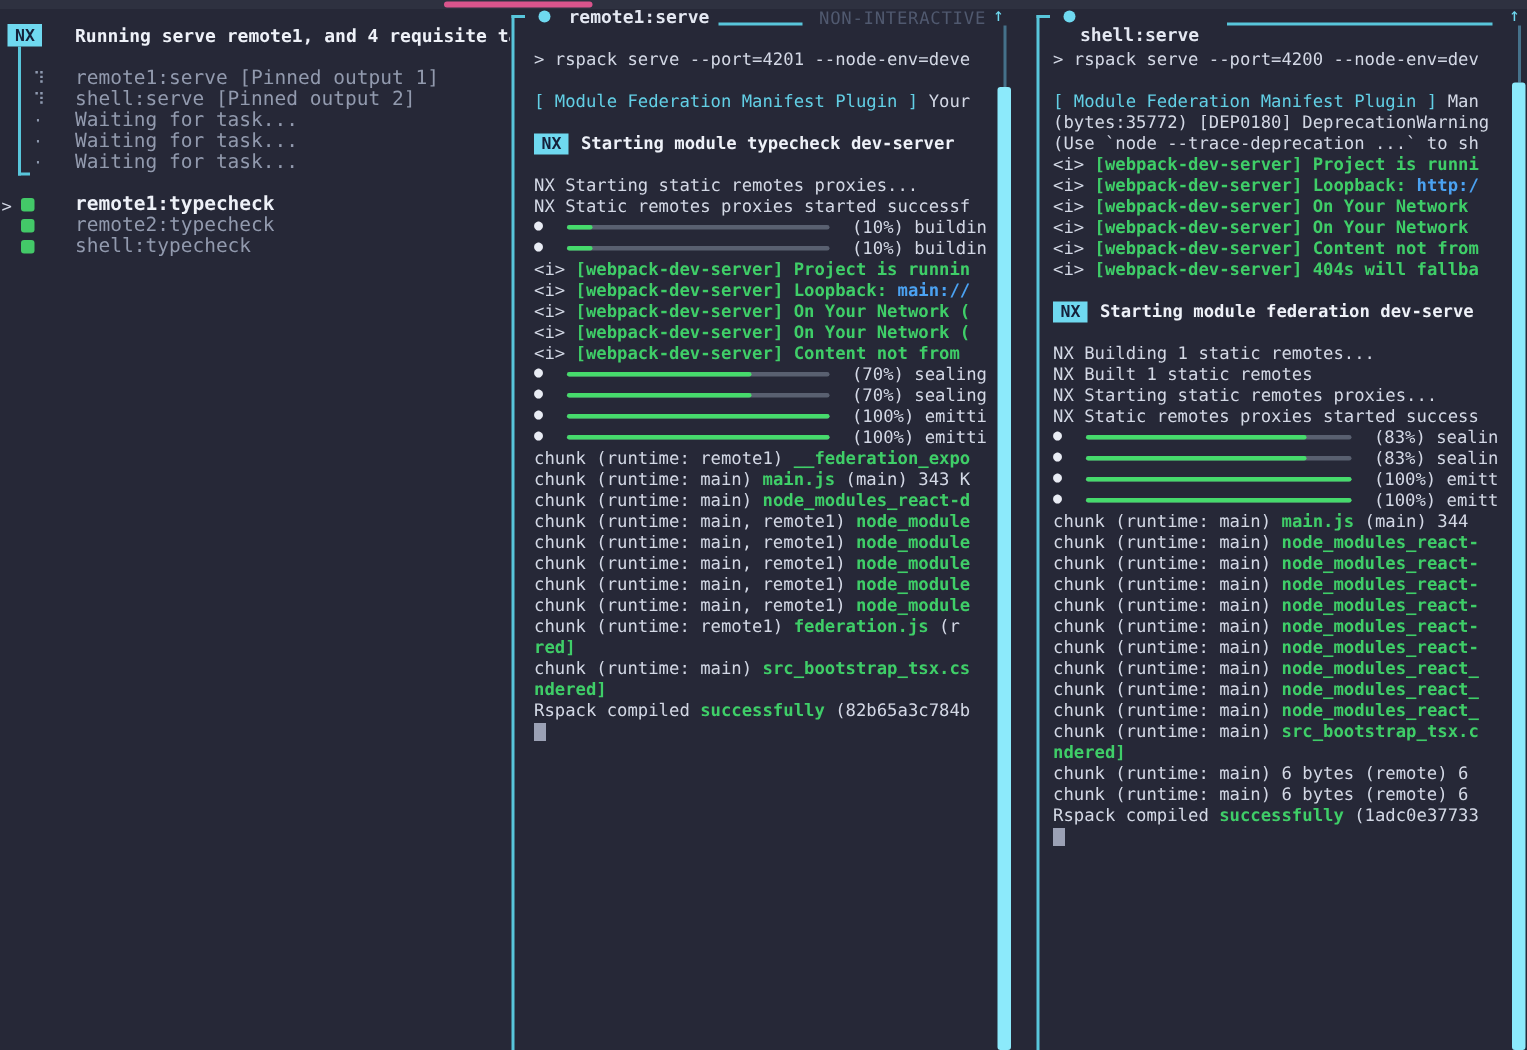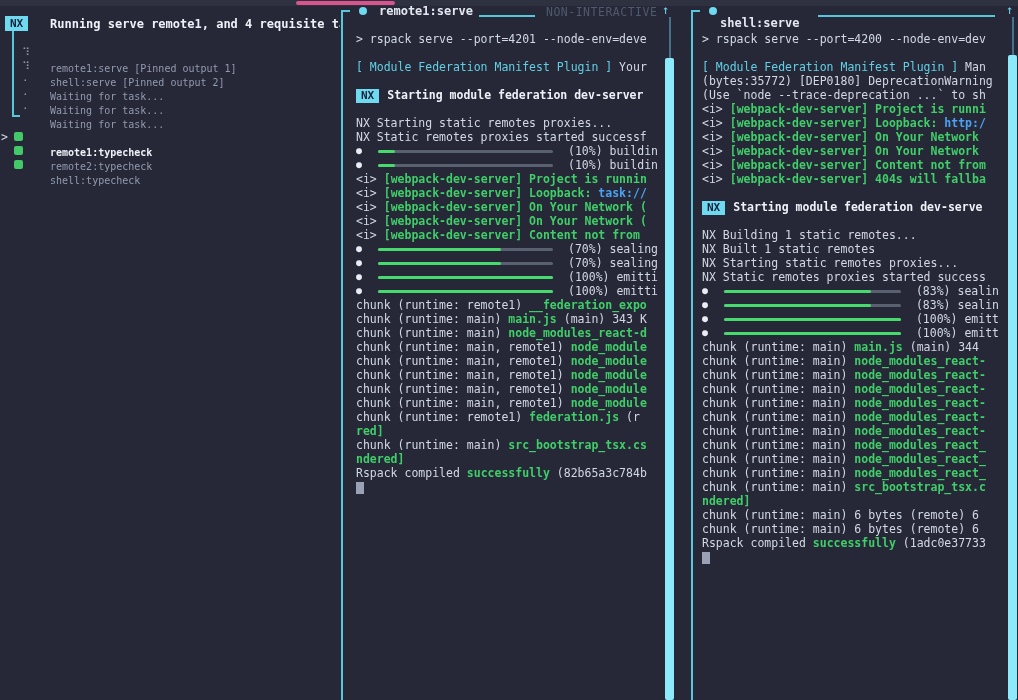--- a/index.html
+++ b/index.html
@@ -17,21 +17,21 @@
   .b{color:#4ba2f2;font-weight:bold;}
   .c{color:#62cfe5;}
 
   
   .nx-badge{position:absolute;left:5px;top:16px;background:#6fd9f0;color:#15213a;font-weight:bold;font-size:11px;line-height:15px;padding:0 5px;}
   .left-title{position:absolute;left:50px;top:17px;width:290px;overflow:hidden;font-size:12px;font-weight:bold;color:#eef1f8;white-space:pre;}
   .connector{position:absolute;left:12px;top:31px;width:2px;height:86px;background:#58c6db;}
   .connector-foot{position:absolute;left:0;bottom:0;width:8px;height:2px;background:#58c6db;}
   .task-row{position:absolute;left:0;width:340px;height:14px;}
   .task-icon{position:absolute;left:22px;top:0;height:14px;line-height:14px;font-size:11px;color:#8f9ab0;}
-  .task-label{position:absolute;left:50px;top:16px;height:14px;line-height:14px;font-size:10px;color:#929aae;white-space:pre;}
+  .task-label{position:absolute;left:50px;top:0;height:14px;line-height:14px;font-size:13px;color:#929aae;white-space:pre;}
   .task-label.sel{color:#eef1f8;font-weight:bold;}
   .task-caret{position:absolute;left:1px;top:0;height:14px;line-height:14px;font-size:11.5px;color:#d3d8e5;}
   .task-square{position:absolute;left:14px;top:2px;width:9px;height:9px;border-radius:2px;background:#43c968;}
 
   
   .pane-border{position:absolute;width:2px;background:#58c6db;}
   .pane-corner{position:absolute;width:9px;height:2px;background:#58c6db;}
   .pane-dot{position:absolute;width:8px;height:8px;border-radius:50%;background:#6fd9f0;}
   .pane-title{position:absolute;font-size:12px;font-weight:600;color:#e4e8f2;white-space:pre;}
   .pane-hline{position:absolute;height:2px;background:#58c6db;}
@@ -111,28 +111,28 @@
     <div class="pane-hline" style="left:479px;top:15px;width:56px;"></div>
     <div class="pane-mode" style="left:546px;top:5px;">NON-INTERACTIVE</div>
     <div class="scroll-arrow" style="left:662px;top:3px;">↑</div>
     <div class="scroll-track" style="left:669px;top:17px;height:41px;"></div>
     <div class="scroll-thumb" style="left:665px;top:58px;height:642px;"></div>
     <div class="pane-content" id="mid-content" style="left:356px;top:32px;">
         <div class="line"><span class="w">&gt; rspack serve --port=4201 --node-env=deve</span></div>
         <div class="line"> </div>
         <div class="line"><span class="c">[ Module Federation Manifest Plugin ]</span><span class="w"> Your</span></div>
         <div class="line"> </div>
-        <div class="line"><span class="line-badge">NX</span><span class="badge-text">Starting module federation dev-server</span></div>
+        <div class="line"><span class="line-badge">NX</span><span class="badge-text">Starting module typecheck dev-server</span></div>
         <div class="line"> </div>
         <div class="line"><span class="w">NX Starting static remotes proxies...</span></div>
         <div class="line"><span class="w">NX Static remotes proxies started successf</span></div>
         <div class="line progress-line"><span class="pbullet">●</span><span class="pbar"><span class="pfill" style="width: 10%;"></span></span><span class="w"> (10%) buildin</span></div>
         <div class="line progress-line"><span class="pbullet">●</span><span class="pbar"><span class="pfill" style="width: 10%;"></span></span><span class="w"> (10%) buildin</span></div>
         <div class="line"><span class="w">&lt;i&gt; </span><span class="g">[webpack-dev-server] Project is runnin</span></div>
-        <div class="line"><span class="w">&lt;i&gt; </span><span class="g">[webpack-dev-server] Loopback: </span><span class="b">task://</span></div>
+        <div class="line"><span class="w">&lt;i&gt; </span><span class="g">[webpack-dev-server] Loopback: </span><span class="b">main://</span></div>
         <div class="line"><span class="w">&lt;i&gt; </span><span class="g">[webpack-dev-server] On Your Network (</span></div>
         <div class="line"><span class="w">&lt;i&gt; </span><span class="g">[webpack-dev-server] On Your Network (</span></div>
         <div class="line"><span class="w">&lt;i&gt; </span><span class="g">[webpack-dev-server] Content not from</span></div>
         <div class="line progress-line"><span class="pbullet">●</span><span class="pbar"><span class="pfill" style="width: 70%;"></span></span><span class="w"> (70%) sealing</span></div>
         <div class="line progress-line"><span class="pbullet">●</span><span class="pbar"><span class="pfill" style="width: 70%;"></span></span><span class="w"> (70%) sealing</span></div>
         <div class="line progress-line"><span class="pbullet">●</span><span class="pbar"><span class="pfill" style="width: 100%;"></span></span><span class="w"> (100%) emitti</span></div>
         <div class="line progress-line"><span class="pbullet">●</span><span class="pbar"><span class="pfill" style="width: 100%;"></span></span><span class="w"> (100%) emitti</span></div>
         <div class="line"><span class="w">chunk (runtime: remote1) </span><span class="g">__federation_expo</span></div>
         <div class="line"><span class="w">chunk (runtime: main) </span><span class="g">main.js</span><span class="w"> (main) 343 K</span></div>
         <div class="line"><span class="w">chunk (runtime: main) </span><span class="g">node_modules_react-d</span></div>

